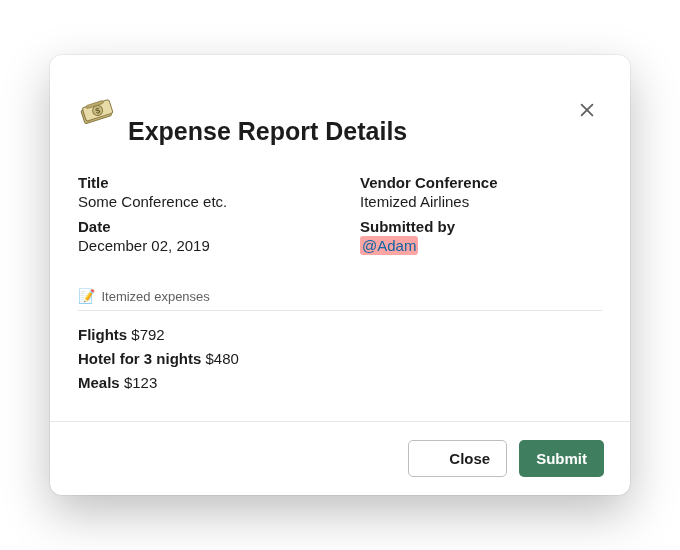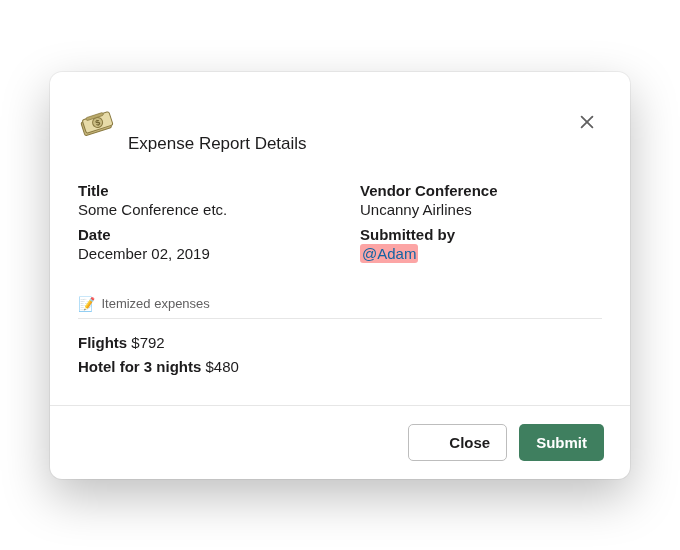--- a/index.html
+++ b/index.html
@@ -24,22 +24,22 @@
       align-items: center;
       padding: 22px 28px 12px 28px;
     }
     .header-icon {
       width: 36px;
       height: 36px;
       margin-right: 14px;
       flex-shrink: 0;
     }
     .modal-title {
-      font-size: 17px;
-      font-weight: 400;
+      font-size: 25px;
+      font-weight: 700;
       color: #1d1c1d;
       flex: 1;
       margin-top: 40px;
     }
     .close-btn {
       background: none;
       border: none;
       cursor: pointer;
       padding: 6px;
       color: #616061;
@@ -152,21 +152,21 @@
   <div class="modal-body">
     <div class="fields">
       <div class="col">
         <div class="label">Title</div>
         <div class="value">Some Conference etc.</div>
         <div class="label">Date</div>
         <div class="value">December 02, 2019</div>
       </div>
       <div class="col">
         <div class="label">Vendor Conference</div>
-        <div class="value">Uncanny Airlines</div>
+        <div class="value">Itemized Airlines</div>
         <div class="label">Submitted by</div>
         <div class="value">
           <span class="mention">@Adam</span>
         </div>
       </div>
     </div>
 
     <div class="section-title">
       <span class="section-icon">📝</span>
       <span>Itemized expenses</span>
@@ -175,20 +175,24 @@
 
     <div class="line-items">
       <div class="item">
         <span class="name">Flights</span>
         <span>$792</span>
       </div>
       <div class="item">
         <span class="name">Hotel for 3 nights</span>
         <span>$480</span>
       </div>
+      <div class="item">
+        <span class="name">Meals</span>
+        <span>$123</span>
+      </div>
     </div>
   </div>
 
   <div class="modal-footer">
     <button class="btn btn-secondary">Close</button>
     <button class="btn btn-primary">Submit</button>
   </div>
 </div>
 
 </body></html>

